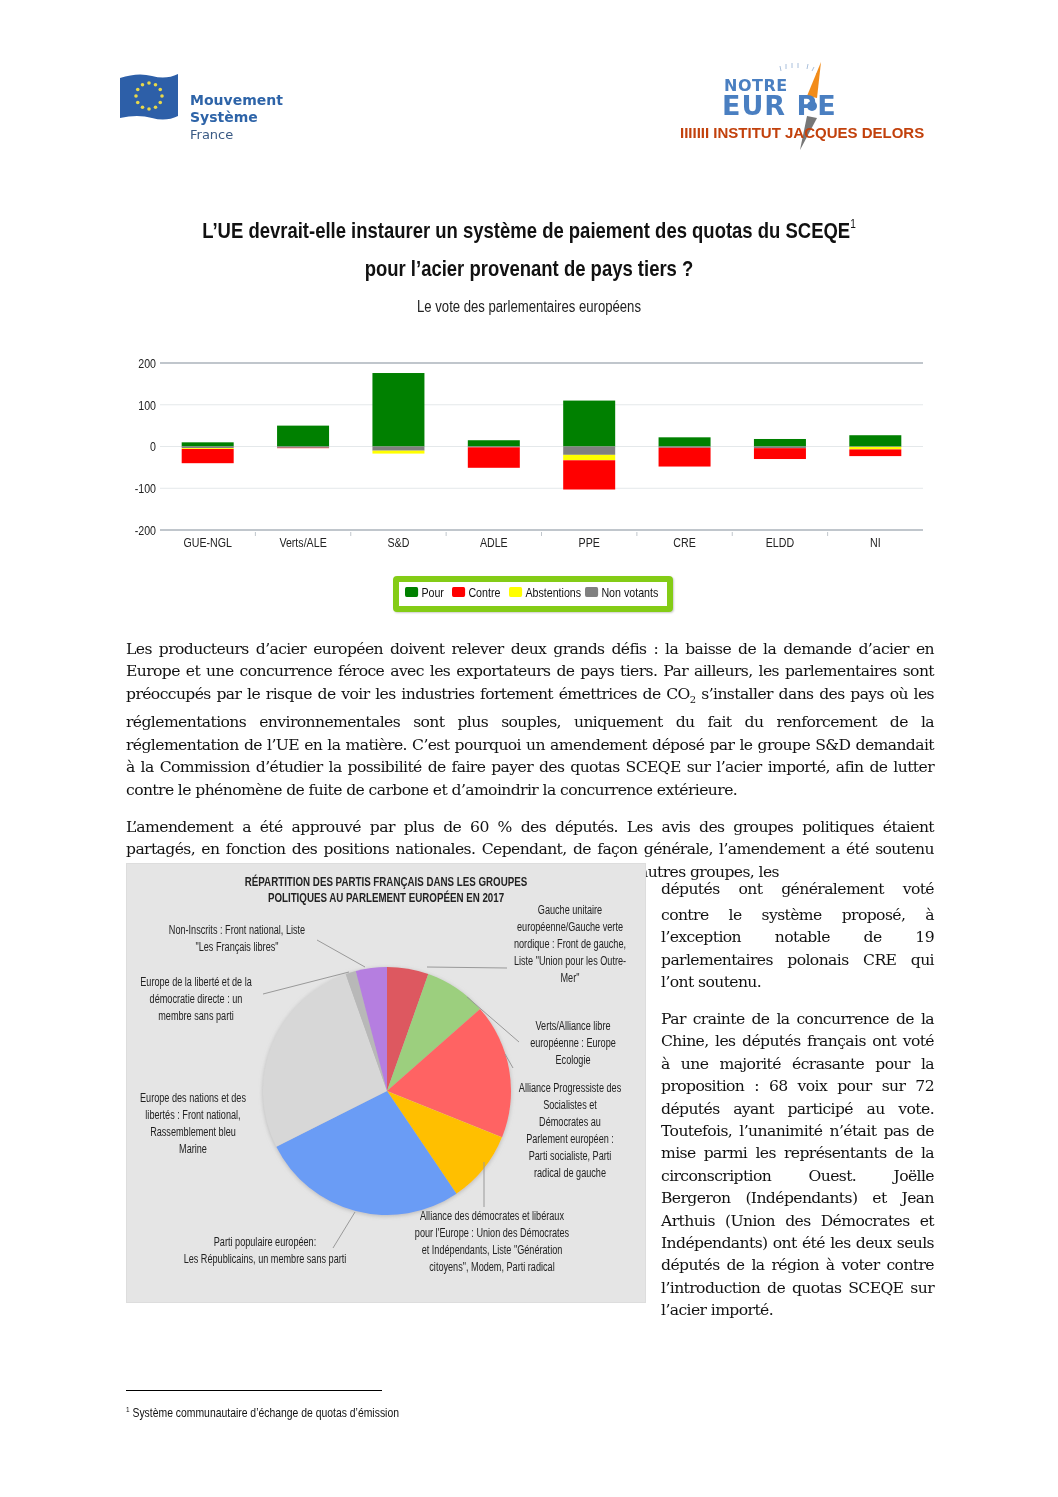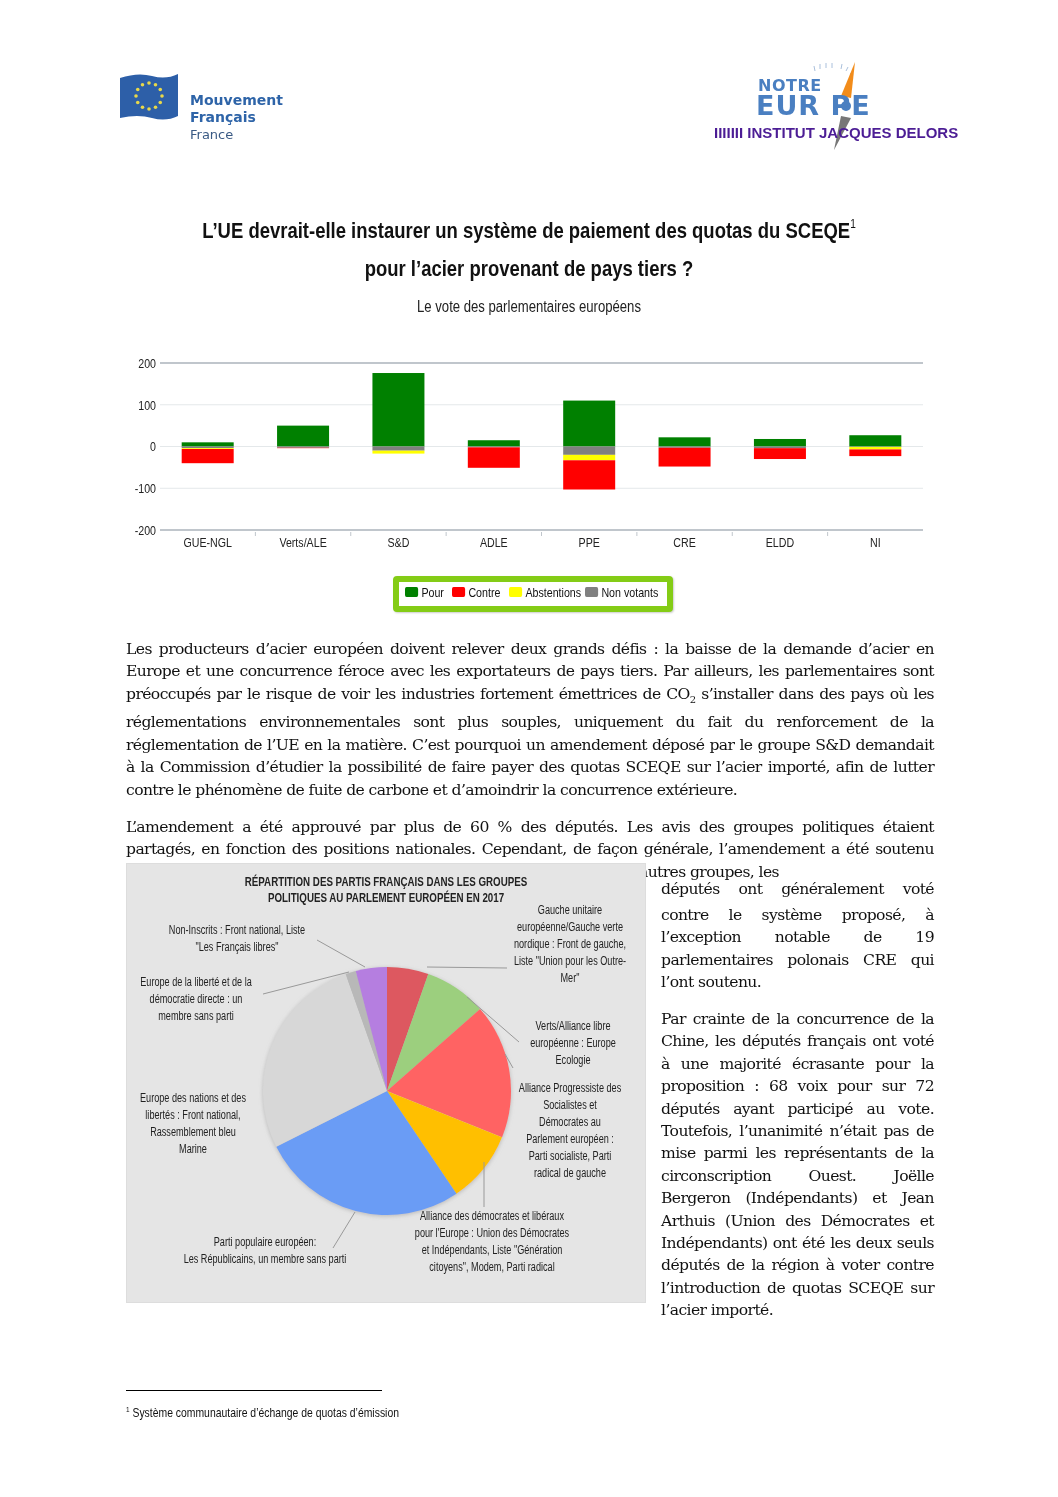--- a/index.html
+++ b/index.html
@@ -6,24 +6,24 @@
   body { width: 1058px; height: 1497px; position: relative; overflow: hidden; font-family: "DejaVu Serif", serif; color: #111; }
   .abs { position: absolute; }
 
   
   #logo-me { left: 118px; top: 70px; width: 180px; height: 80px; }
   #logo-me .flag { position: absolute; left: 0; top: 2px; width: 62px; height: 48px; }
   #logo-me .txt { position: absolute; left: 72px; top: 22px; line-height: 17px; font-family: "DejaVu Sans", sans-serif; }
   #logo-me .l1, #logo-me .l2 { font-weight: bold; color: #2e64a8; font-size: 14px; display: block; }
   #logo-me .l3 { color: #3a5a84; font-size: 13px; display: block; }
 
-  #logo-ne { left: 714px; top: 58px; width: 225px; height: 96px; }
+  #logo-ne { left: 680px; top: 58px; width: 225px; height: 96px; }
   #logo-ne .notre { position: absolute; left: 44px; top: 18px; font-family: "DejaVu Sans", sans-serif; font-weight: bold; font-size: 16px; color: #4a7fc1; letter-spacing: 0.5px; }
   #logo-ne .europe { position: absolute; left: 42px; top: 32px; font-family: "DejaVu Sans", sans-serif; font-weight: bold; font-size: 27px; color: #4a7fc1; letter-spacing: 1px; }
-  #logo-ne .institut { position: absolute; left: 0; top: 66px; font-family: "Liberation Sans", sans-serif; font-weight: bold; font-size: 15px; color: #4c1d95; white-space: nowrap; }
+  #logo-ne .institut { position: absolute; left: 0; top: 66px; font-family: "Liberation Sans", sans-serif; font-weight: bold; font-size: 15px; color: #c2410c; white-space: nowrap; }
   #logo-ne svg { position: absolute; left: 0; top: 0; }
 
   
   #title { left: 100px; width: 858px; top: 205px; text-align: center; font-family: "Liberation Sans", sans-serif; font-weight: bold; font-size: 22px; line-height: 38px; transform: scaleX(0.84); transform-origin: 50% 0; }
   #title sup { font-size: 12px; font-weight: normal; vertical-align: 10px; }
   #subtitle { left: 100px; width: 858px; top: 298px; text-align: center; font-family: "Liberation Sans", sans-serif; font-size: 16px; color: #222; transform: scaleX(0.82); transform-origin: 50% 0; }
 
   
   #barchart { left: 120px; top: 345px; width: 820px; height: 220px; }
   #legend { left: 393px; top: 576px; width: 268px; height: 24px; border: 6px solid #84cc16; border-radius: 4px; box-shadow: 1px 1px 2px #ccc; background: #fff; }
@@ -65,21 +65,21 @@
         <circle cx="18" cy="24" r="1.8"></circle>
         <circle cx="19.741669750802295" cy="17.500000000000004" r="1.8"></circle>
         <circle cx="24.499999999999993" cy="12.741669750802302" r="1.8"></circle>
         <circle cx="30.999999999999996" cy="11" r="1.8"></circle>
         <circle cx="37.5" cy="12.741669750802298" r="1.8"></circle>
         <circle cx="42.2583302491977" cy="17.499999999999993" r="1.8"></circle>
       </g>
   </svg>
   <div class="txt">
     <span class="l1">Mouvement</span>
-    <span class="l2">Français</span>
+    <span class="l2">Système</span>
     <span class="l3">France</span>
   </div>
 </div>
 
 <div id="logo-ne" class="abs">
   <svg width="225" height="96">
     <g stroke="#aac0dc" stroke-width="1">
       <line x1="100" y1="8" x2="101" y2="13"></line>
         <line x1="106" y1="6" x2="106" y2="11"></line>
         <line x1="112" y1="5" x2="112" y2="10"></line>

